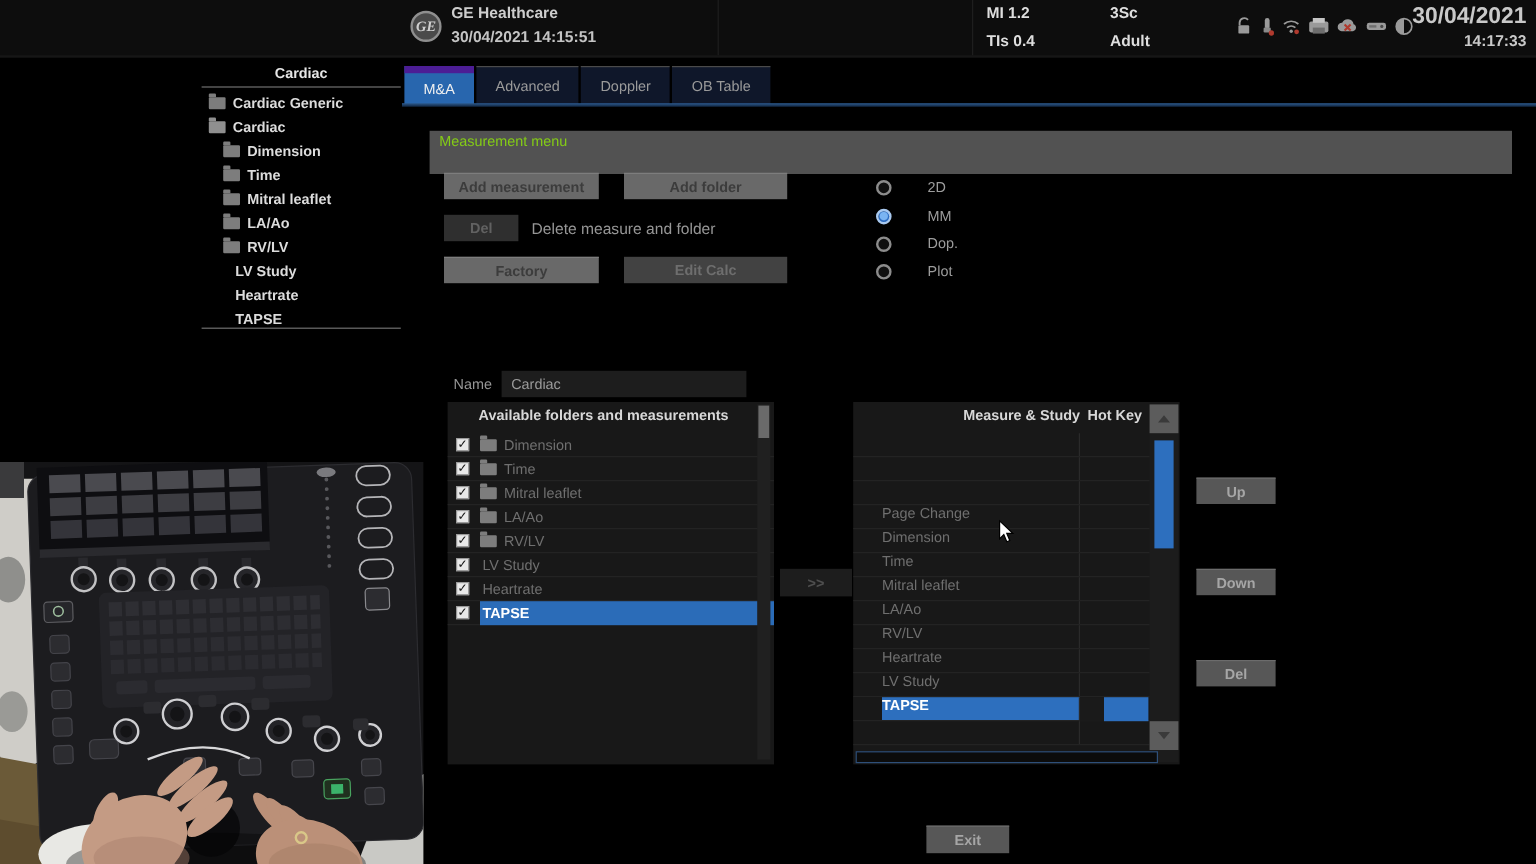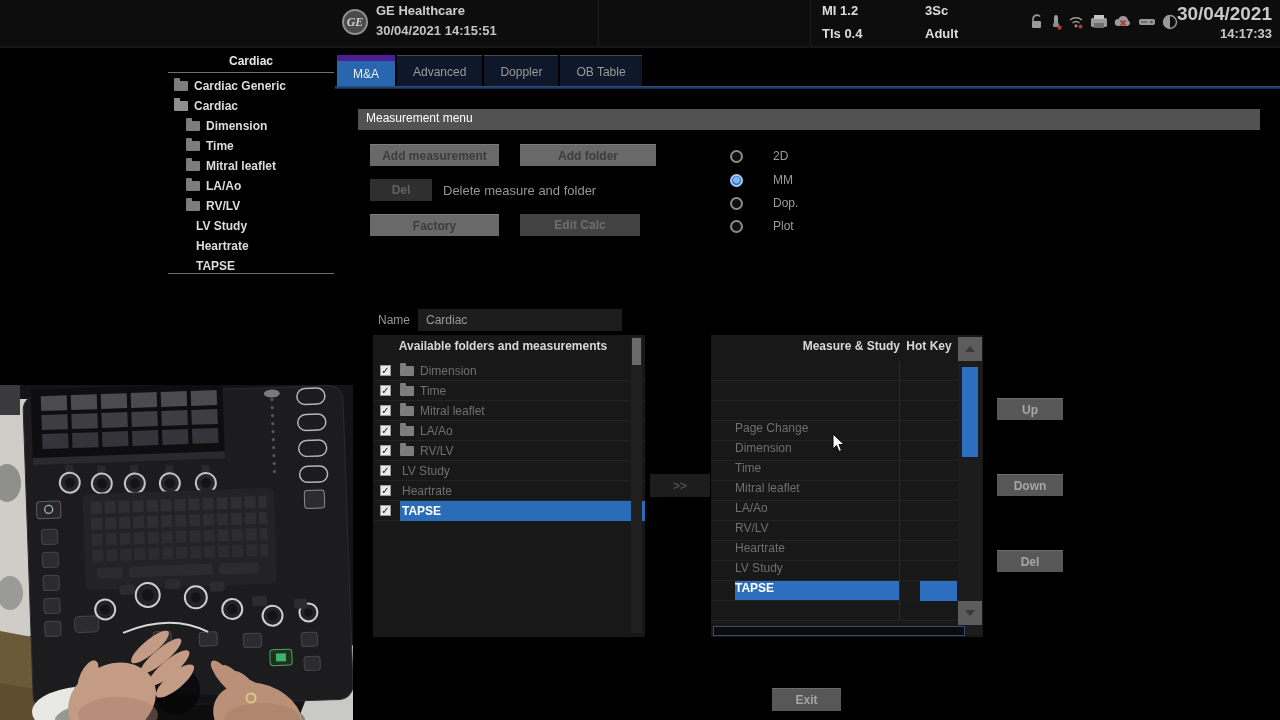--- a/index.html
+++ b/index.html
@@ -38,22 +38,22 @@
 
   
   .tabs { position:absolute; left:337px; top:55px; display:flex; }
   .tab { height:32px; padding:0 16px; display:flex; align-items:center; justify-content:center;
          font-size:12px; color:#9a9a9a; background:#0f172a; margin-right:2px; border-top:1px solid #4a4a4a; }
   .tab.active { background:#2866ae; color:#f0f0f0; font-weight:normal; border-top:6px solid #4c1d95; }
   .tab-underline { position:absolute; left:335px; top:86px; width:945px; height:3px;
                    background:linear-gradient(#2c5a8f,#10233c); }
 
   
-  .secbar { position:absolute; left:358px; width:902px; height:21px; background:#525252;
-            color:#ffffff; font-size:12px; line-height:19px; padding-left:8px; }
+  .secbar { position:absolute; left:358px; width:902px; height:36px; background:#525252;
+            color:#84cc16; font-size:12px; line-height:19px; padding-left:8px; }
   .btn { position:absolute; display:flex; align-items:center; justify-content:center;
          font-size:12px; font-weight:bold; }
   .btn-light { background:#696969; color:#3c3c3c; border-top:1px solid #7d7d7d; }
   .btn-dark  { background:#2f2f2f; color:#616161; }
   .btn-mid   { background:#424242; color:#6e6e6e; }
   .btn-gray  { background:#575757; color:#a6a6a6; border-top:1px solid #6c6c6c; }
   .plainlabel { position:absolute; font-size:13px; color:#969696; }
 
   .radio-row { position:absolute; display:flex; align-items:center; gap:10px; }
   .radio { width:13px; height:13px; border-radius:50%; border:2px solid #8c8c8c; background:#101010; }
@@ -207,21 +207,21 @@
   </div>
   <div class="tab-underline"></div>
 
   <div class="secbar" style="top:109px">Measurement menu</div>
 
   <div class="btn btn-light" style="left:370px; top:144px; width:129px; height:22px">Add measurement</div>
   <div class="btn btn-light" style="left:520px; top:144px; width:136px; height:22px">Add folder</div>
   <div class="btn btn-dark" style="left:370px; top:179px; width:62px; height:22px">Del</div>
   <div class="plainlabel" style="left:443px; top:183px">Delete measure and folder</div>
   <div class="btn btn-light" style="left:370px; top:214px; width:129px; height:22px">Factory</div>
-  <div class="btn btn-mid" style="left:520px; top:214px; width:120px; height:22px">Edit Calc</div>
+  <div class="btn btn-mid" style="left:520px; top:214px; width:136px; height:22px">Edit Calc</div>
 
   <div class="radio-row" style="left:730px; top:149px">
     <span class="radio"></span>
     <span class="radio-label">2D</span>
   </div>
   <div class="radio-row" style="left:730px; top:173px">
     <span class="radio sel"></span>
     <span class="radio-label">MM</span>
   </div>
   <div class="radio-row" style="left:730px; top:196px">

